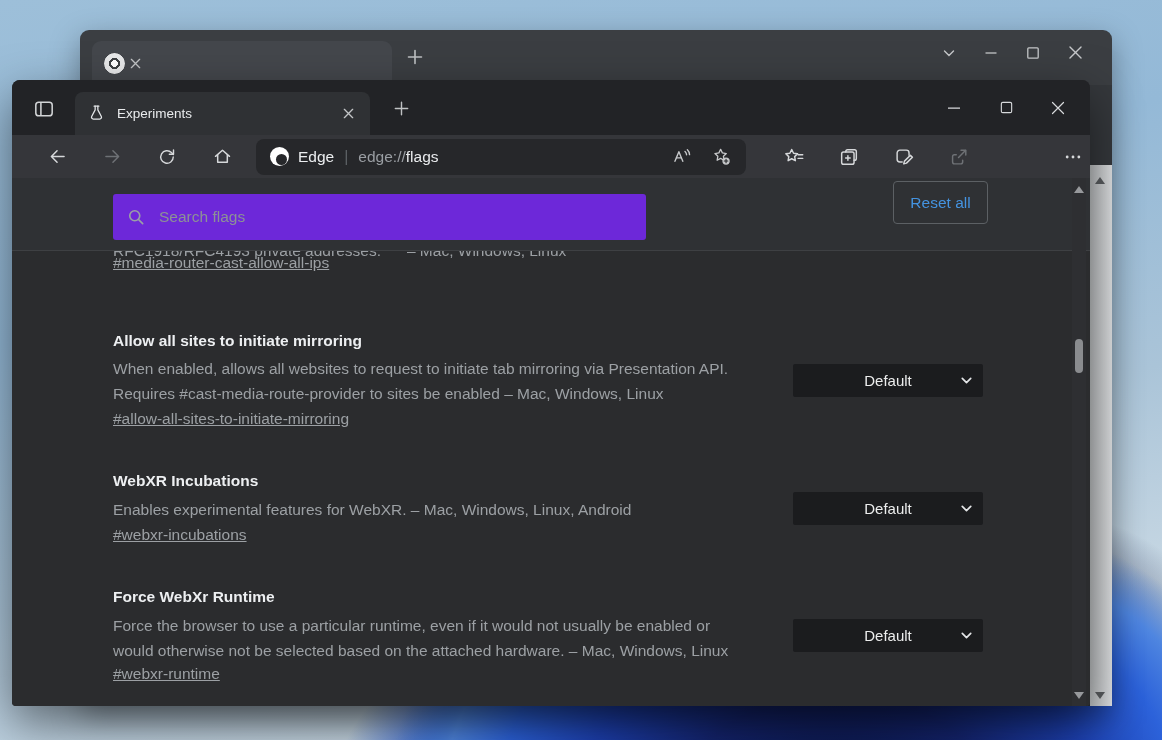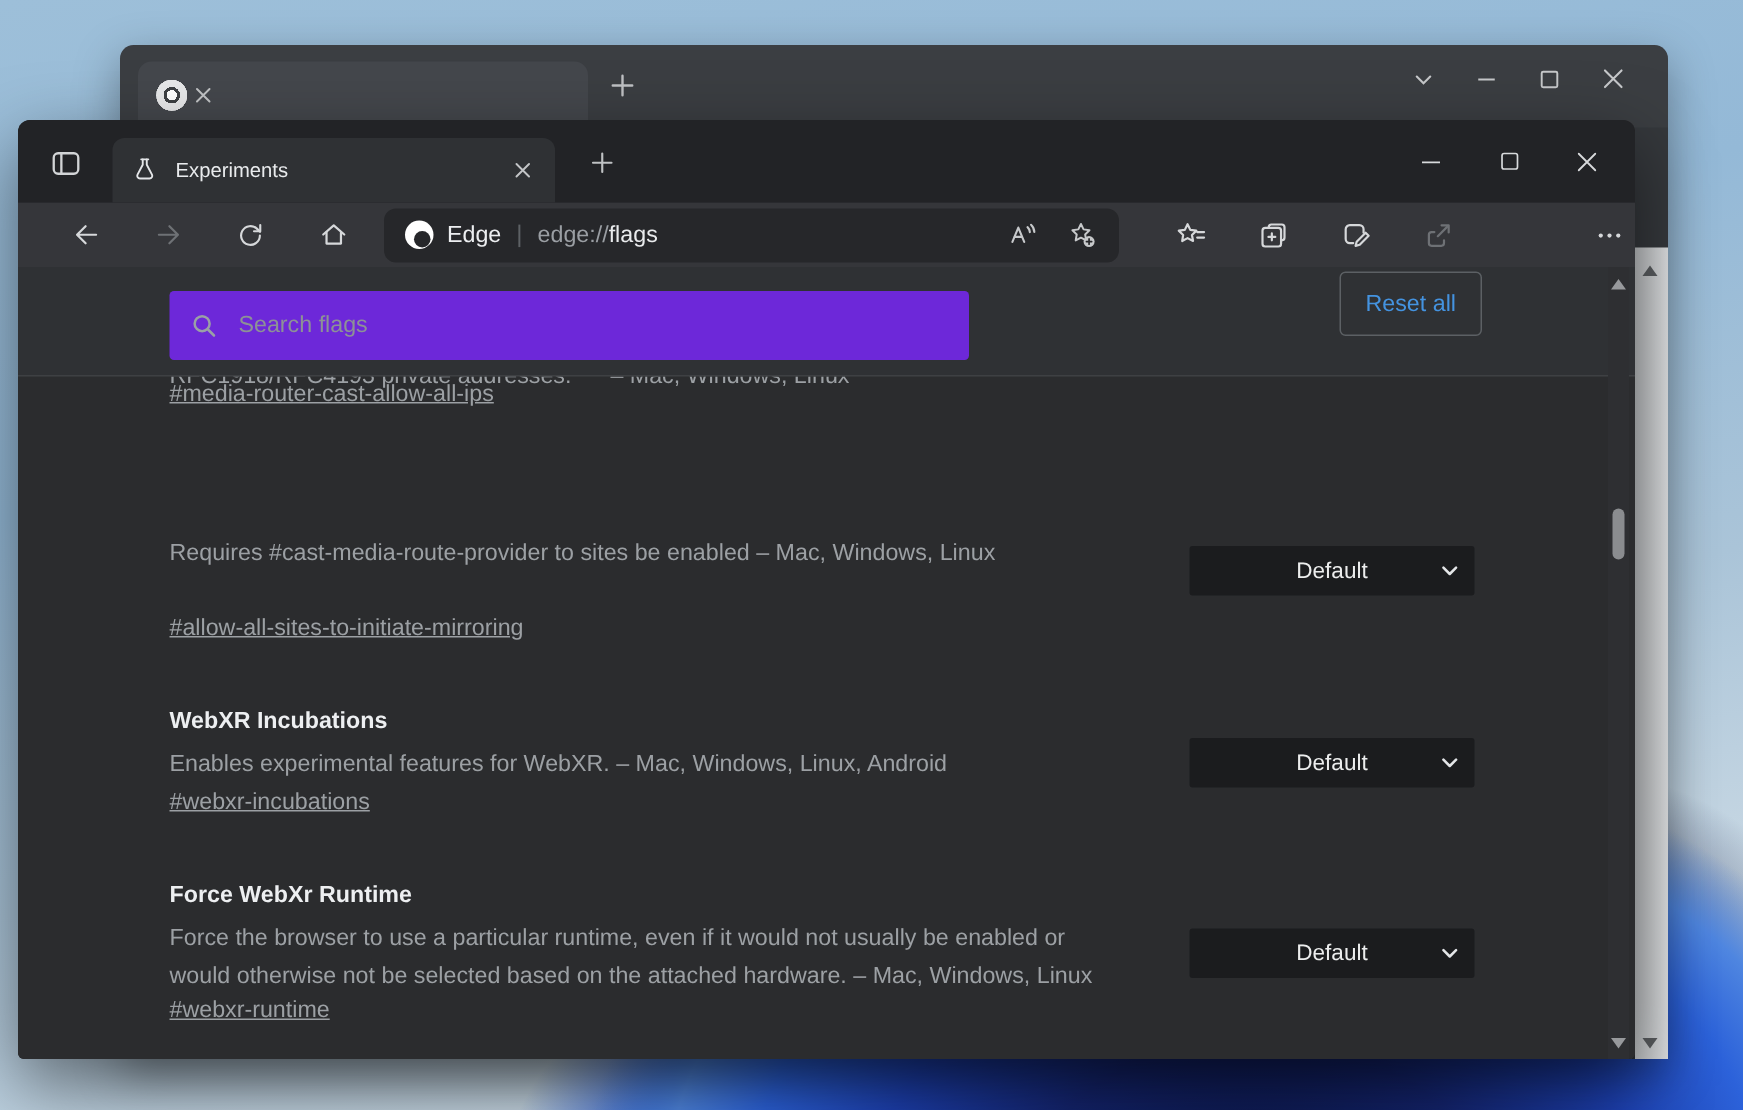--- a/index.html
+++ b/index.html
@@ -257,21 +257,23 @@
     <div class="page">
 
       <div class="content">
 
         <div class="clip-row">
           <span>RFC1918/RFC4193 private addresses.</span>
           <span>– Mac, Windows, Linux</span>
         </div>
         <a class="flag-link" style="top:76px">#media-router-cast-allow-all-ips</a>
 
+        <div class="flag-title" style="top:154px">Allow all sites to initiate mirroring</div>
         <div class="flag-desc" style="top:179px">
+          <div>When enabled, allows all websites to request to initiate tab mirroring via Presentation API.</div>
           <div>Requires #cast-media-route-provider to sites be enabled – Mac, Windows, Linux</div>
         </div>
         <a class="flag-link" style="top:232px">#allow-all-sites-to-initiate-mirroring</a>
         <div class="flag-select" style="top:186px">
           <span>Default</span>
           <svg width="15" height="15" viewBox="0 0 16 16" fill="none" stroke="currentColor" stroke-width="1.8" stroke-linecap="round" stroke-linejoin="round">
               <path d="M3.5 5.8 8 10.3l4.5-4.5"></path>
             </svg>
         </div>
 

